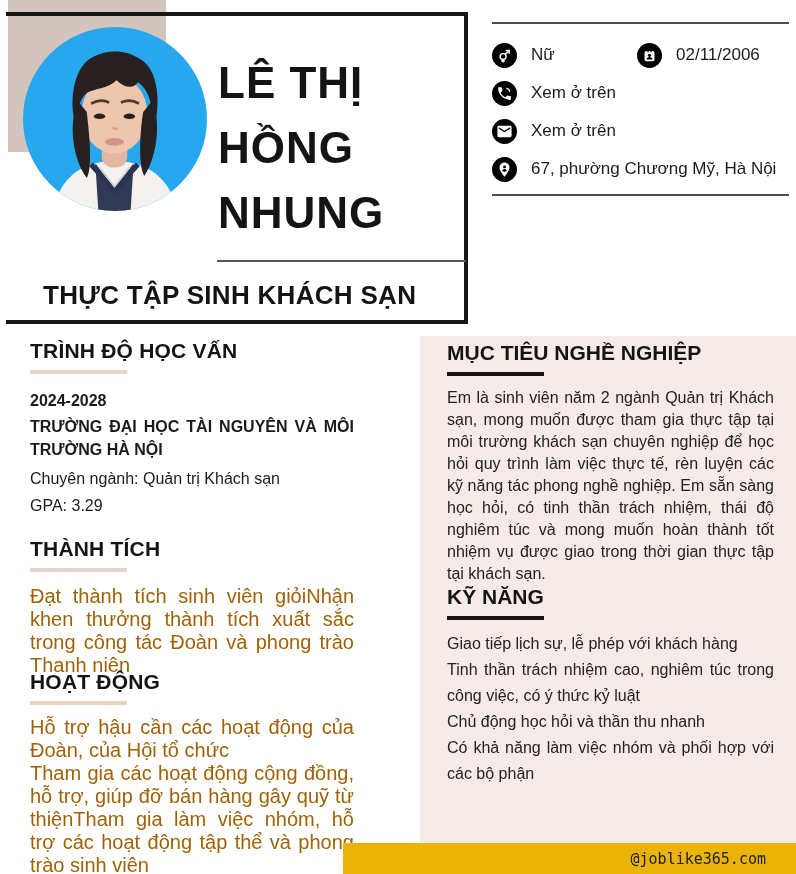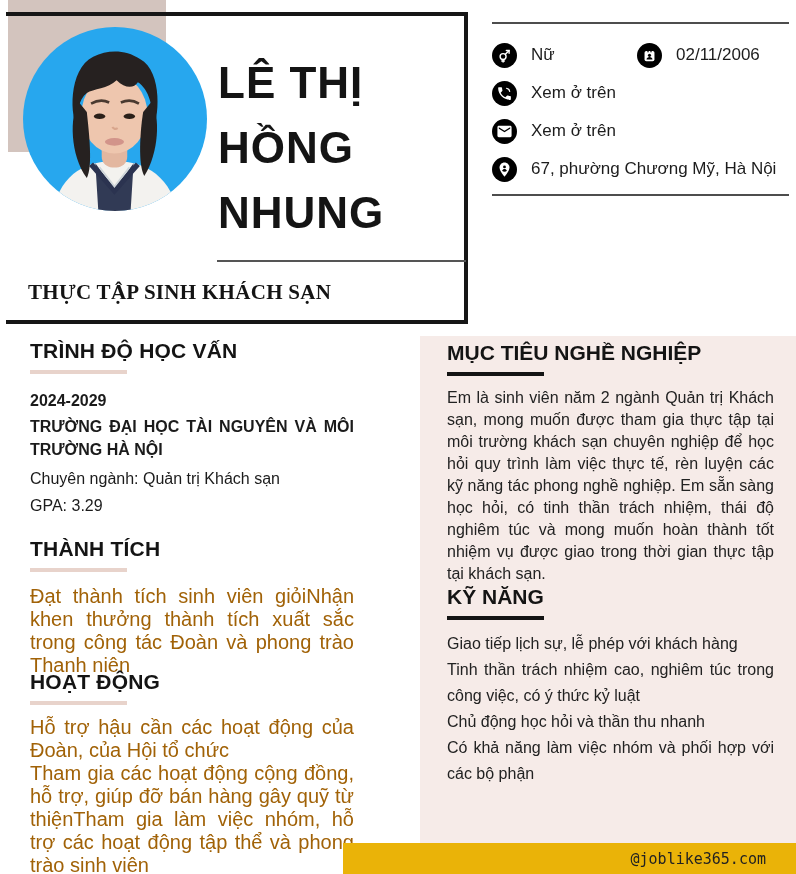--- a/index.html
+++ b/index.html
@@ -20,21 +20,21 @@
     background:transparent;
   }
 
   
   .avatar{left:23px;top:27px;width:184px;height:184px;border-radius:50%;overflow:hidden;}
   .avatar svg{display:block;width:100%;height:100%;}
 
   
   .name-block{left:218px;top:50px;width:246px;font-weight:800;font-size:44px;line-height:65px;color:#141414;letter-spacing:1px;}
   .name-divider{left:217px;top:260px;width:249px;height:2px;background:#555;}
-  .job-title{left:28px;top:280px;width:420px;font-weight:700;font-size:21px;letter-spacing:.3px;color:#141414;font-family:Liberation Serif, serif;}
+  .job-title{left:43px;top:280px;width:420px;font-weight:700;font-size:26px;letter-spacing:.3px;color:#141414;}
 
   
   .contact-line{height:2px;background:#4d4d4d;}
   .c-row{left:492px;height:26px;display:flex;align-items:center;gap:14px;text-align:center;}
   .c-icon{width:25px;height:25px;border-radius:50%;background:#000;display:inline-flex;align-items:center;justify-content:center;flex:0 0 25px;}
   .c-icon svg{width:17px;height:17px;display:block;}
   .c-label{font-size:17px;color:#1c1c1c;white-space:nowrap;}
 
   
   .sec{left:30px;width:324px;}
@@ -158,21 +158,21 @@
       </svg>
   </span>
   <span class="c-label">67, phường Chương Mỹ, Hà Nội</span>
 </div>
 
 <div class="abs contact-line" style="left:492px;top:194px;width:297px;"></div>
 
 <div class="abs sec" style="top:339px;">
   <h2>TRÌNH ĐỘ HỌC VẤN</h2>
   <div class="u-pink"></div>
-  <div class="edu-period">2024-2029</div>
+  <div class="edu-period">2024-2028</div>
   <div class="edu-school just">TRƯỜNG ĐẠI HỌC TÀI NGUYÊN VÀ MÔI TRƯỜNG HÀ NỘI</div>
   <div class="edu-line">Chuyên ngành: Quản trị Khách sạn</div>
   <div class="edu-line">GPA: 3.29</div>
 </div>
 
 <div class="abs sec" style="top:537px;">
   <h2>THÀNH TÍCH</h2>
   <div class="u-pink"></div>
   <div class="body-text just" style="margin-top:13px;">Đạt thành tích sinh viên giỏiNhận khen thưởng thành tích xuất sắc trong công tác Đoàn và phong trào Thanh niên</div>
 </div>

